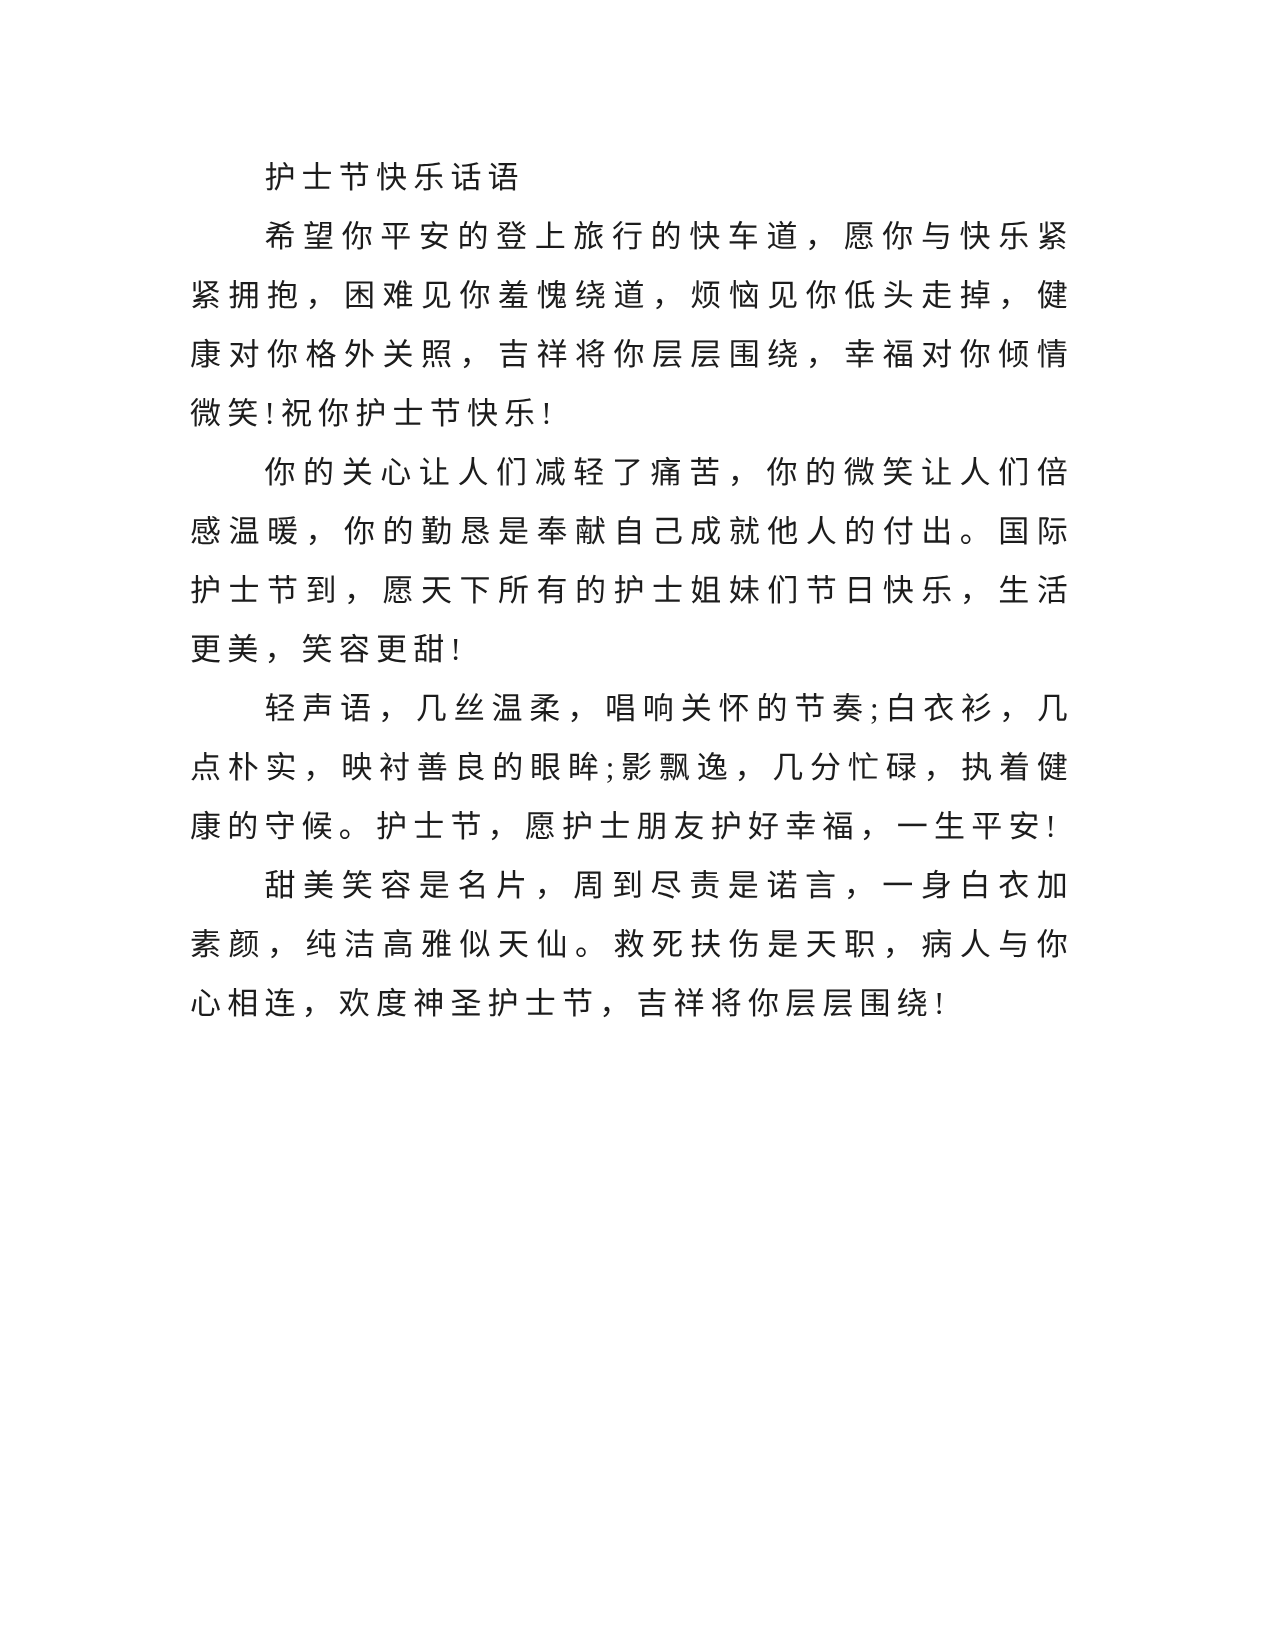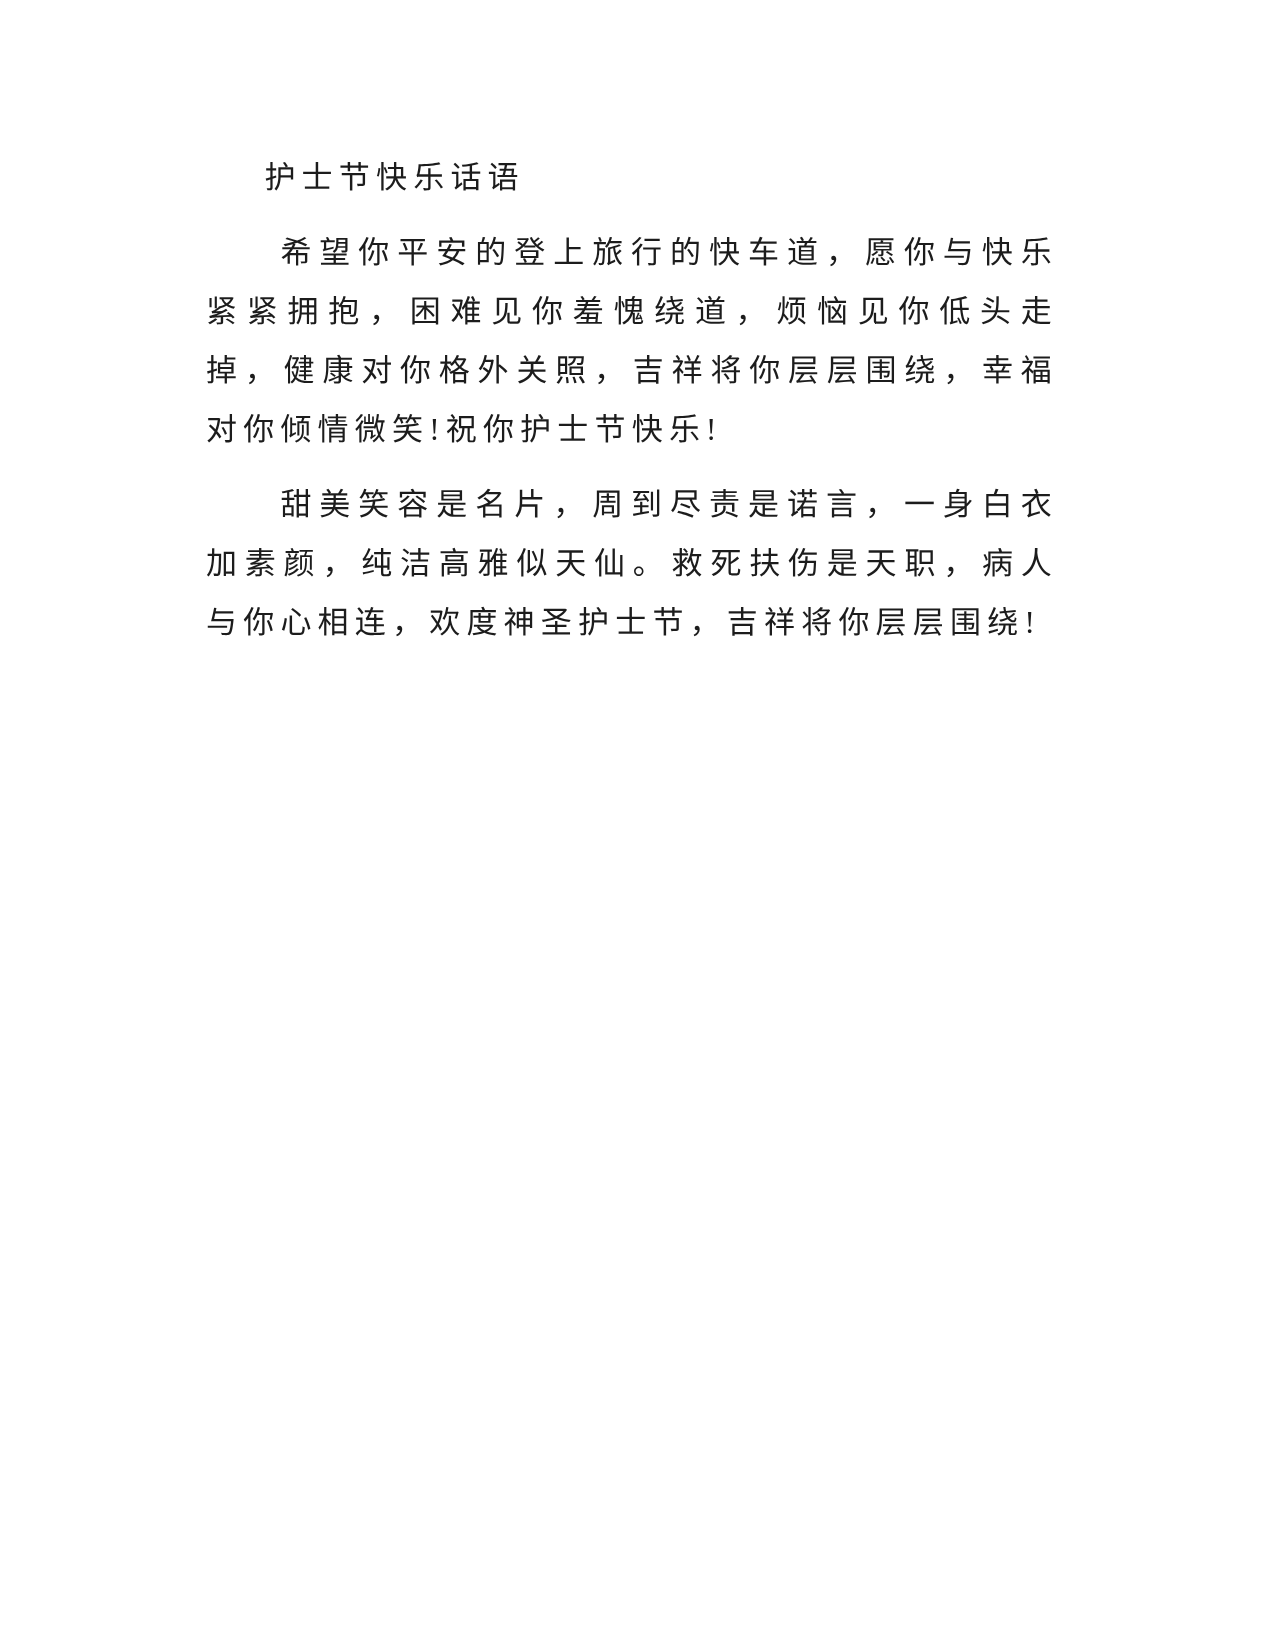--- a/index.html
+++ b/index.html
@@ -27,26 +27,28 @@
     text-align: justify;
     text-justify: inter-ideograph;
   }
   .doc-title {
     margin: 0;
     text-indent: 2.4em;
     font-weight: normal;
     font-size: 31px;
   }
   .doc-paragraph {
-    margin: 16px;
+    margin: 0;
     text-indent: 2.4em;
   }
 </style>
 </head>
 <body>
 
 <div class="page">
   <div class="text-block">
     <h1 class="doc-title">护士节快乐话语</h1>
     <p class="doc-paragraph">希望你平安的登上旅行的快车道，愿你与快乐紧紧拥抱，困难见你羞愧绕道，烦恼见你低头走掉，健康对你格外关照，吉祥将你层层围绕，幸福对你倾情微笑!祝你护士节快乐!</p>
+    <p class="doc-paragraph">你的关心让人们减轻了痛苦，你的微笑让人们倍感温暖，你的勤恳是奉献自己成就他人的付出。国际护士节到，愿天下所有的护士姐妹们节日快乐，生活更美，笑容更甜!</p>
+    <p class="doc-paragraph">轻声语，几丝温柔，唱响关怀的节奏;白衣衫，几点朴实，映衬善良的眼眸;影飘逸，几分忙碌，执着健康的守候。护士节，愿护士朋友护好幸福，一生平安!</p>
     <p class="doc-paragraph">甜美笑容是名片，周到尽责是诺言，一身白衣加素颜，纯洁高雅似天仙。救死扶伤是天职，病人与你心相连，欢度神圣护士节，吉祥将你层层围绕!</p>
   </div>
 </div>
 
 </body></html>

